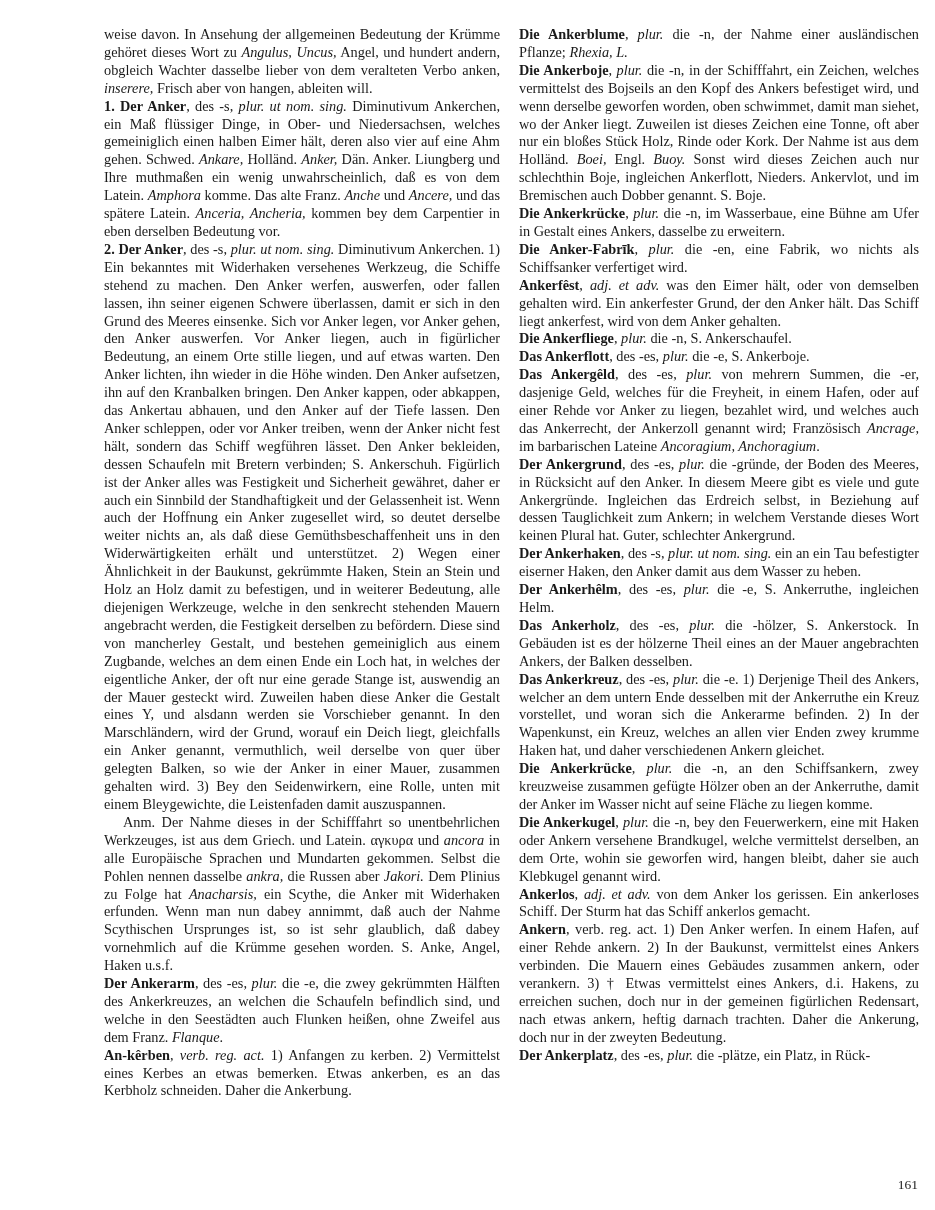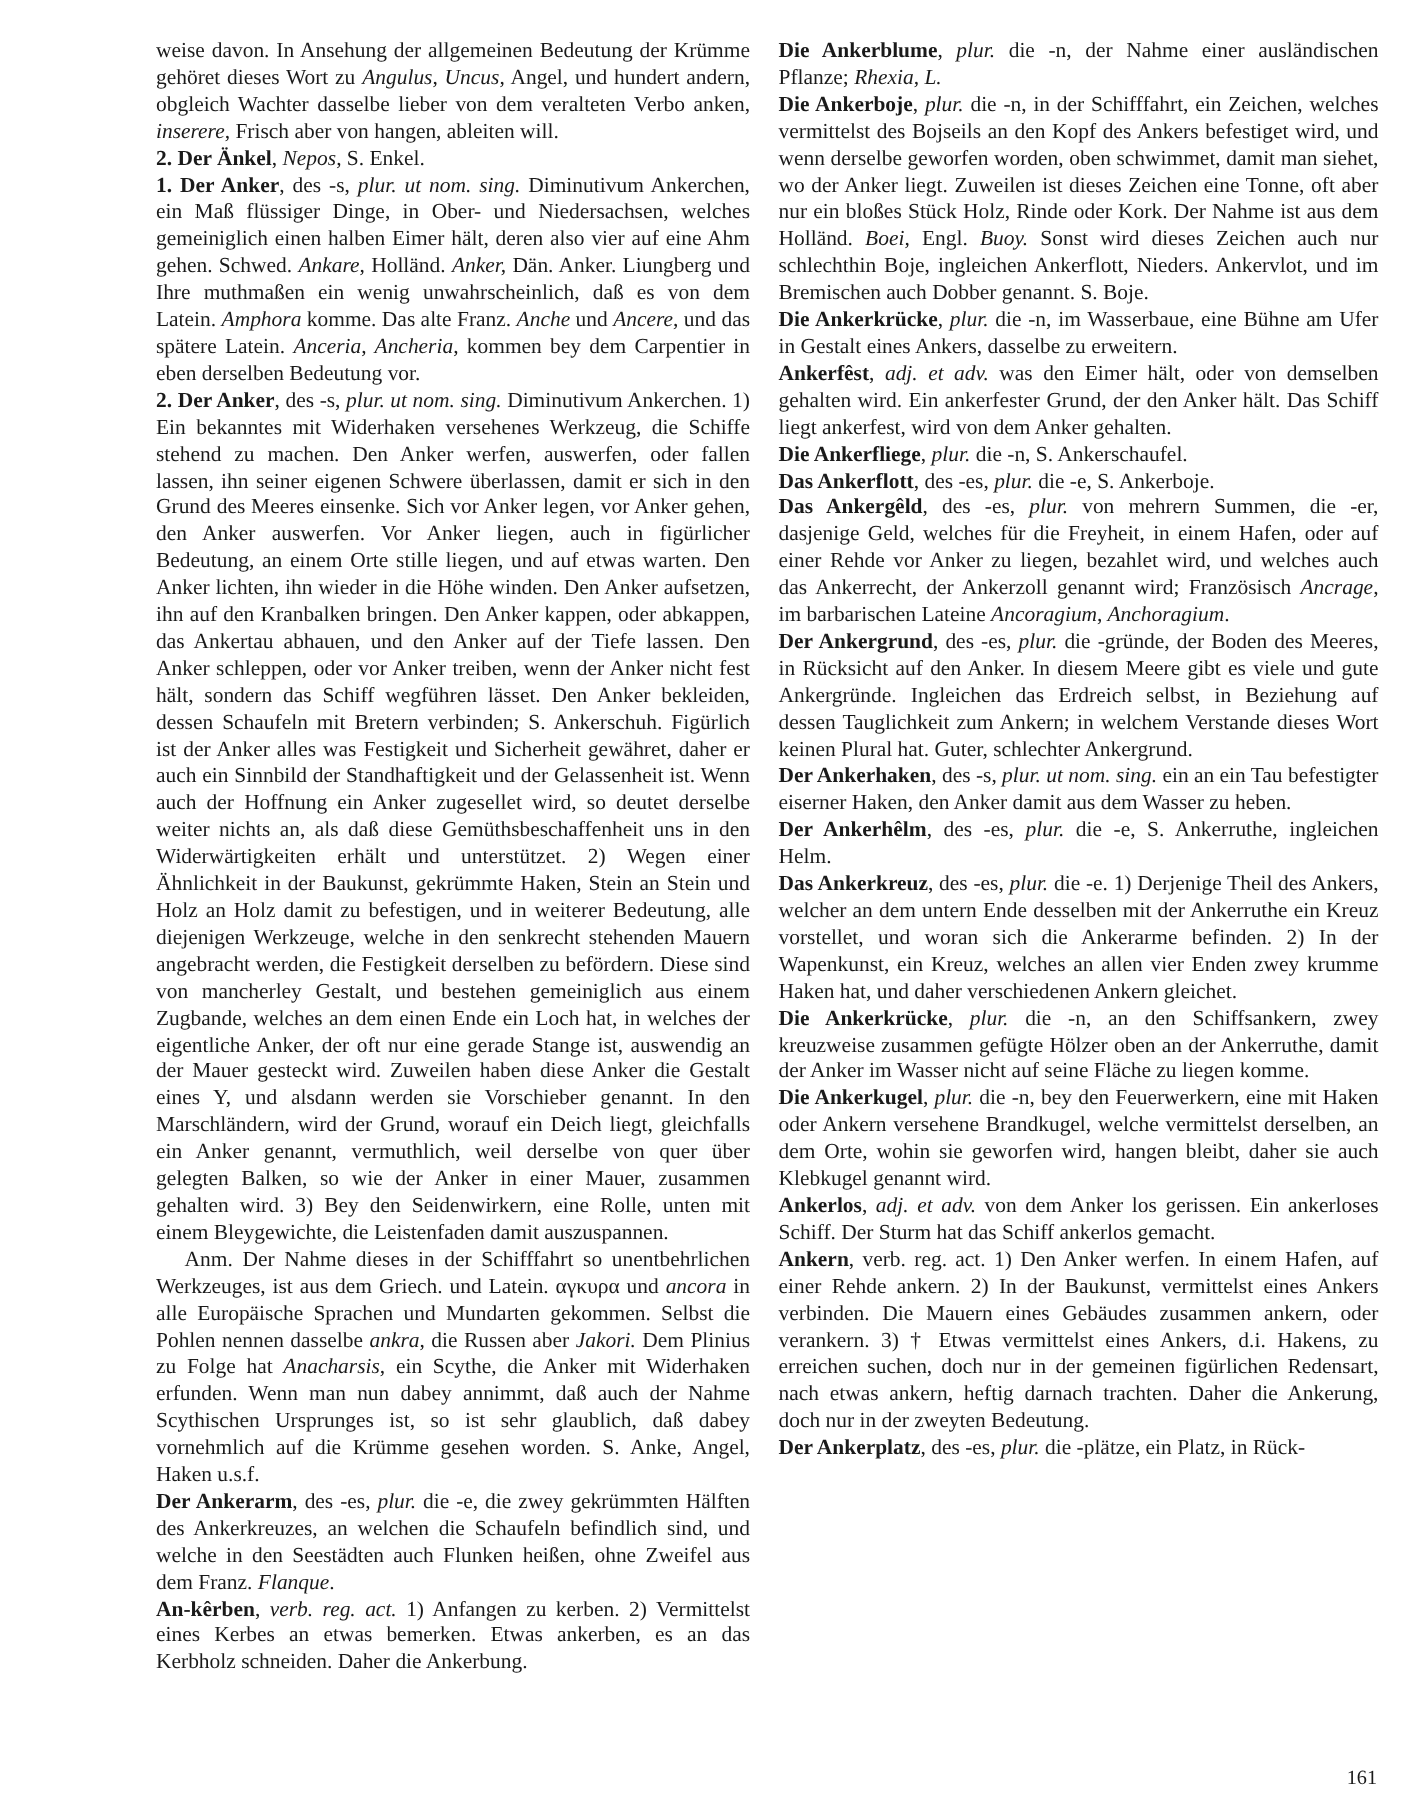--- a/index.html
+++ b/index.html
@@ -38,38 +38,39 @@
     font-size: 13.5px;
     color: #1a1a1a;
   }
 </style>
 </head>
 <body>
 
 <div class="page">
   <div class="col col-left">
       <div class="para"><span class="s-n">weise davon. In Ansehung der allgemeinen Bedeutung der Krümme gehöret dieses Wort zu </span><span class="s-i">Angulus, Uncus,</span><span class="s-n"> Angel, und hundert andern, obgleich Wachter dasselbe lieber von dem veralteten Verbo anken, </span><span class="s-i">inserere,</span><span class="s-n"> Frisch aber von hangen, ableiten will.</span></div>
-      <div class="para"><span class="s-b">2. Der Änkel</span><span class="s-n">, </span><span class="s-i">Nepos,</span><span class="s-n"> S. Enkel.</span></div>
       <div class="para"><span class="s-b">1. Der Anker</span><span class="s-n">, des -s, </span><span class="s-i">plur. ut nom. sing.</span><span class="s-n"> Diminutivum Ankerchen, ein Maß flüssiger Dinge, in Ober- und Niedersachsen, welches gemeiniglich einen halben Eimer hält, deren also vier auf eine Ahm gehen. Schwed. </span><span class="s-i">Ankare,</span><span class="s-n"> Holländ. </span><span class="s-i">Anker,</span><span class="s-n"> Dän. Anker. Liungberg und Ihre muthmaßen ein wenig unwahrscheinlich, daß es von dem Latein. </span><span class="s-i">Amphora</span><span class="s-n"> komme. Das alte Franz. </span><span class="s-i">Anche</span><span class="s-n"> und </span><span class="s-i">Ancere,</span><span class="s-n"> und das spätere Latein. </span><span class="s-i">Anceria, Ancheria,</span><span class="s-n"> kommen bey dem Carpentier in eben derselben Bedeutung vor.</span></div>
       <div class="para"><span class="s-b">2. Der Anker</span><span class="s-n">, des -s, </span><span class="s-i">plur. ut nom. sing.</span><span class="s-n"> Diminutivum Ankerchen. 1) Ein bekanntes mit Widerhaken versehenes Werkzeug, die Schiffe stehend zu machen. Den Anker werfen, auswerfen, oder fallen lassen, ihn seiner eigenen Schwere überlassen, damit er sich in den Grund des Meeres einsenke. Sich vor Anker legen, vor Anker gehen, den Anker auswerfen. Vor Anker liegen, auch in figürlicher Bedeutung, an einem Orte stille liegen, und auf etwas warten. Den Anker lichten, ihn wieder in die Höhe winden. Den Anker aufsetzen, ihn auf den Kranbalken bringen. Den Anker kappen, oder abkappen, das Ankertau abhauen, und den Anker auf der Tiefe lassen. Den Anker schleppen, oder vor Anker treiben, wenn der Anker nicht fest hält, sondern das Schiff wegführen lässet. Den Anker bekleiden, dessen Schaufeln mit Bretern verbinden; S. Ankerschuh. Figürlich ist der Anker alles was Festigkeit und Sicherheit gewähret, daher er auch ein Sinnbild der Standhaftigkeit und der Gelassenheit ist. Wenn auch der Hoffnung ein Anker zugesellet wird, so deutet derselbe weiter nichts an, als daß diese Gemüthsbeschaffenheit uns in den Widerwärtigkeiten erhält und unterstützet. 2) Wegen einer Ähnlichkeit in der Baukunst, gekrümmte Haken, Stein an Stein und Holz an Holz damit zu befestigen, und in weiterer Bedeutung, alle diejenigen Werkzeuge, welche in den senkrecht stehenden Mauern angebracht werden, die Festigkeit derselben zu befördern. Diese sind von mancherley Gestalt, und bestehen gemeiniglich aus einem Zugbande, welches an dem einen Ende ein Loch hat, in welches der eigentliche Anker, der oft nur eine gerade Stange ist, auswendig an der Mauer gesteckt wird. Zuweilen haben diese Anker die Gestalt eines Y, und alsdann werden sie Vorschieber genannt. In den Marschländern, wird der Grund, worauf ein Deich liegt, gleichfalls ein Anker genannt, vermuthlich, weil derselbe von quer über gelegten Balken, so wie der Anker in einer Mauer, zusammen gehalten wird. 3) Bey den Seidenwirkern, eine Rolle, unten mit einem Bleygewichte, die Leistenfaden damit auszuspannen.</span></div>
       <div class="para indent"><span class="s-n">Anm. Der Nahme dieses in der Schifffahrt so unentbehrlichen Werkzeuges, ist aus dem Griech. und Latein. αγκυρα und </span><span class="s-i">ancora</span><span class="s-n"> in alle Europäische Sprachen und Mundarten gekommen. Selbst die Pohlen nennen dasselbe </span><span class="s-i">ankra,</span><span class="s-n"> die Russen aber </span><span class="s-i">Jakori.</span><span class="s-n"> Dem Plinius zu Folge hat </span><span class="s-i">Anacharsis,</span><span class="s-n"> ein Scythe, die Anker mit Widerhaken erfunden. Wenn man nun dabey annimmt, daß auch der Nahme Scythischen Ursprunges ist, so ist sehr glaublich, daß dabey vornehmlich auf die Krümme gesehen worden. S. Anke, Angel, Haken u.s.f.</span></div>
       <div class="para"><span class="s-b">Der Ankerarm</span><span class="s-n">, des -es, </span><span class="s-i">plur.</span><span class="s-n"> die -e, die zwey gekrümmten Hälften des Ankerkreuzes, an welchen die Schaufeln befindlich sind, und welche in den Seestädten auch Flunken heißen, ohne Zweifel aus dem Franz. </span><span class="s-i">Flanque</span><span class="s-n">.</span></div>
       <div class="para"><span class="s-b">An-kêrben</span><span class="s-n">, </span><span class="s-i">verb. reg. act.</span><span class="s-n"> 1) Anfangen zu kerben. 2) Vermittelst eines Kerbes an etwas bemerken. Etwas ankerben, es an das Kerbholz schneiden. Daher die Ankerbung.</span></div>
     </div>
   <div class="col col-right">
       <div class="para"><span class="s-b">Die Ankerblume</span><span class="s-n">, </span><span class="s-i">plur.</span><span class="s-n"> die -n, der Nahme einer ausländischen Pflanze; </span><span class="s-i">Rhexia, L.</span></div>
       <div class="para"><span class="s-b">Die Ankerboje</span><span class="s-n">, </span><span class="s-i">plur.</span><span class="s-n"> die -n, in der Schifffahrt, ein Zeichen, welches vermittelst des Bojseils an den Kopf des Ankers befestiget wird, und wenn derselbe geworfen worden, oben schwimmet, damit man siehet, wo der Anker liegt. Zuweilen ist dieses Zeichen eine Tonne, oft aber nur ein bloßes Stück Holz, Rinde oder Kork. Der Nahme ist aus dem Holländ. </span><span class="s-i">Boei,</span><span class="s-n"> Engl. </span><span class="s-i">Buoy.</span><span class="s-n"> Sonst wird dieses Zeichen auch nur schlechthin Boje, ingleichen Ankerflott, Nieders. Ankervlot, und im Bremischen auch Dobber genannt. S. Boje.</span></div>
       <div class="para"><span class="s-b">Die Ankerkrücke</span><span class="s-n">, </span><span class="s-i">plur.</span><span class="s-n"> die -n, im Wasserbaue, eine Bühne am Ufer in Gestalt eines Ankers, dasselbe zu erweitern.</span></div>
+      <div class="para"><span class="s-b">Die Anker-Fabrīk</span><span class="s-n">, </span><span class="s-i">plur.</span><span class="s-n"> die -en, eine Fabrik, wo nichts als Schiffsanker verfertiget wird.</span></div>
       <div class="para"><span class="s-b">Ankerfêst</span><span class="s-n">, </span><span class="s-i">adj. et adv.</span><span class="s-n"> was den Eimer hält, oder von demselben gehalten wird. Ein ankerfester Grund, der den Anker hält. Das Schiff liegt ankerfest, wird von dem Anker gehalten.</span></div>
       <div class="para"><span class="s-b">Die Ankerfliege</span><span class="s-n">, </span><span class="s-i">plur.</span><span class="s-n"> die -n, S. Ankerschaufel.</span></div>
       <div class="para"><span class="s-b">Das Ankerflott</span><span class="s-n">, des -es, </span><span class="s-i">plur.</span><span class="s-n"> die -e, S. Ankerboje.</span></div>
       <div class="para"><span class="s-b">Das Ankergêld</span><span class="s-n">, des -es, </span><span class="s-i">plur.</span><span class="s-n"> von mehrern Summen, die -er, dasjenige Geld, welches für die Freyheit, in einem Hafen, oder auf einer Rehde vor Anker zu liegen, bezahlet wird, und welches auch das Ankerrecht, der Ankerzoll genannt wird; Französisch </span><span class="s-i">Ancrage,</span><span class="s-n"> im barbarischen Lateine </span><span class="s-i">Ancoragium, Anchoragium</span><span class="s-n">.</span></div>
       <div class="para"><span class="s-b">Der Ankergrund</span><span class="s-n">, des -es, </span><span class="s-i">plur.</span><span class="s-n"> die -gründe, der Boden des Meeres, in Rücksicht auf den Anker. In diesem Meere gibt es viele und gute Ankergründe. Ingleichen das Erdreich selbst, in Beziehung auf dessen Tauglichkeit zum Ankern; in welchem Verstande dieses Wort keinen Plural hat. Guter, schlechter Ankergrund.</span></div>
       <div class="para"><span class="s-b">Der Ankerhaken</span><span class="s-n">, des -s, </span><span class="s-i">plur. ut nom. sing.</span><span class="s-n"> ein an ein Tau befestigter eiserner Haken, den Anker damit aus dem Wasser zu heben.</span></div>
       <div class="para"><span class="s-b">Der Ankerhêlm</span><span class="s-n">, des -es, </span><span class="s-i">plur.</span><span class="s-n"> die -e, S. Ankerruthe, ingleichen Helm.</span></div>
+      <div class="para"><span class="s-b">Das Ankerholz</span><span class="s-n">, des -es, </span><span class="s-i">plur.</span><span class="s-n"> die -hölzer, S. Ankerstock. In Gebäuden ist es der hölzerne Theil eines an der Mauer angebrachten Ankers, der Balken desselben.</span></div>
       <div class="para"><span class="s-b">Das Ankerkreuz</span><span class="s-n">, des -es, </span><span class="s-i">plur.</span><span class="s-n"> die -e. 1) Derjenige Theil des Ankers, welcher an dem untern Ende desselben mit der Ankerruthe ein Kreuz vorstellet, und woran sich die Ankerarme befinden. 2) In der Wapenkunst, ein Kreuz, welches an allen vier Enden zwey krumme Haken hat, und daher verschiedenen Ankern gleichet.</span></div>
       <div class="para"><span class="s-b">Die Ankerkrücke</span><span class="s-n">, </span><span class="s-i">plur.</span><span class="s-n"> die -n, an den Schiffsankern, zwey kreuzweise zusammen gefügte Hölzer oben an der Ankerruthe, damit der Anker im Wasser nicht auf seine Fläche zu liegen komme.</span></div>
       <div class="para"><span class="s-b">Die Ankerkugel</span><span class="s-n">, </span><span class="s-i">plur.</span><span class="s-n"> die -n, bey den Feuerwerkern, eine mit Haken oder Ankern versehene Brandkugel, welche vermittelst derselben, an dem Orte, wohin sie geworfen wird, hangen bleibt, daher sie auch Klebkugel genannt wird.</span></div>
       <div class="para"><span class="s-b">Ankerlos</span><span class="s-n">, </span><span class="s-i">adj. et adv.</span><span class="s-n"> von dem Anker los gerissen. Ein ankerloses Schiff. Der Sturm hat das Schiff ankerlos gemacht.</span></div>
       <div class="para"><span class="s-b">Ankern</span><span class="s-n">, verb. reg. act. 1) Den Anker werfen. In einem Hafen, auf einer Rehde ankern. 2) In der Baukunst, vermittelst eines Ankers verbinden. Die Mauern eines Gebäudes zusammen ankern, oder verankern. 3) † Etwas vermittelst eines Ankers, d.i. Hakens, zu erreichen suchen, doch nur in der gemeinen figürlichen Redensart, nach etwas ankern, heftig darnach trachten. Daher die Ankerung, doch nur in der zweyten Bedeutung.</span></div>
       <div class="para"><span class="s-b">Der Ankerplatz</span><span class="s-n">, des -es, </span><span class="s-i">plur.</span><span class="s-n"> die -plätze, ein Platz, in Rück-</span></div>
     </div>
   <div class="page-number">161</div>
 </div>
 

